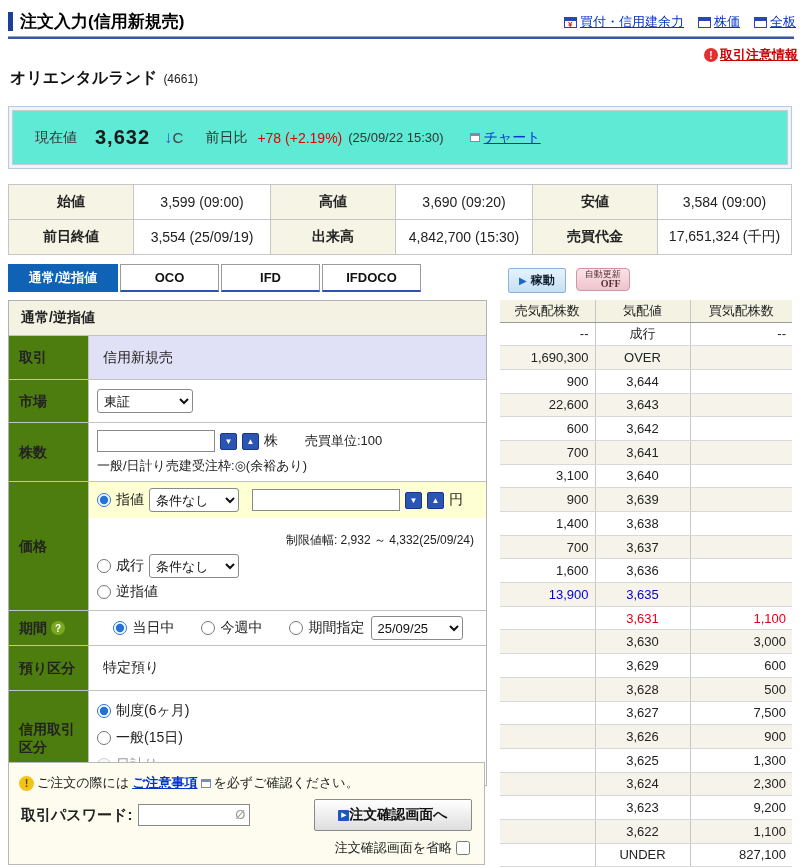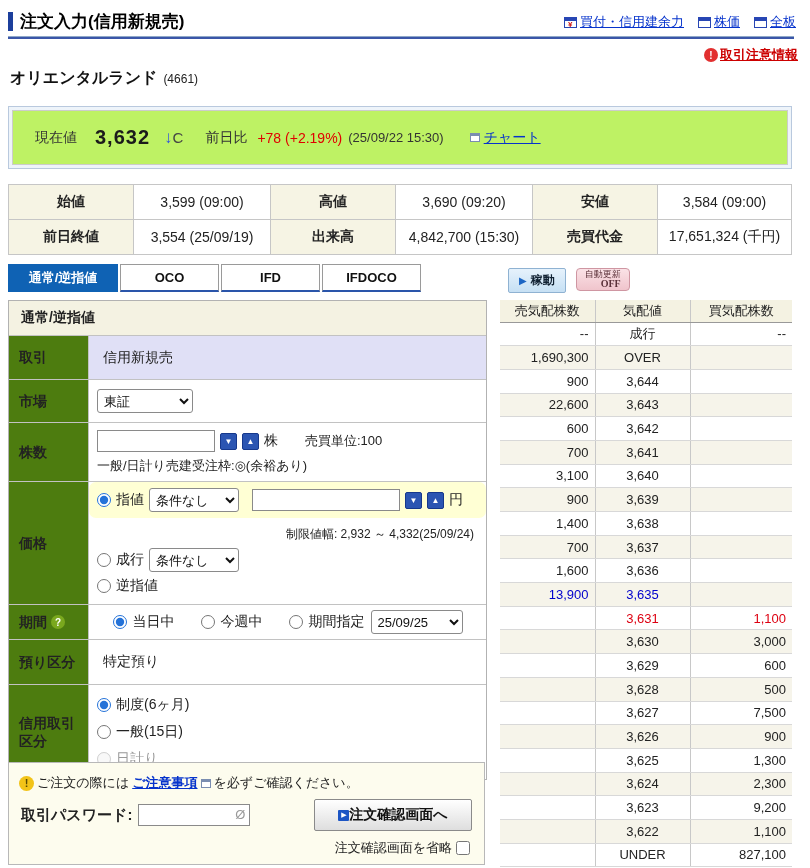--- a/index.html
+++ b/index.html
@@ -20,21 +20,21 @@
   .alert-red { display:inline-flex; width:14px; height:14px; border-radius:50%; background:#e23030; color:#fff; font-size:10px; font-weight:bold; align-items:center; justify-content:center; }
   .notice-link { color:#cc0000; font-size:13px; font-weight:bold; text-decoration:underline; cursor:pointer; }
 
   
   .stock-line { position:absolute; left:10px; top:68px; display:flex; align-items:baseline; gap:6px; }
   .stock-name { font-size:16px; font-weight:bold; color:#111; }
   .stock-code { font-size:12px; color:#222; }
 
   
   .quote-outer { position:absolute; left:8px; top:106px; width:784px; height:63px; border:1px solid #b9c9de; background:#eef4fa; }
-  .quote-inner { margin:3px; height:55px; border:1px solid #cccccc; background:#bef264; display:flex; align-items:center; padding-left:22px; }
+  .quote-inner { margin:3px; height:55px; border:1px solid #cccccc; background:#5eead4; display:flex; align-items:center; padding-left:22px; }
   .q-label { font-size:14px; color:#333; }
   .q-price { font-size:20px; font-weight:bold; color:#1b1b1b; margin-left:18px; letter-spacing:1px; }
   .q-dir { font-size:17px; color:#3355dd; margin-left:14px; }
   .q-flag { font-size:15px; color:#444; }
   .q-chg-label { font-size:14px; color:#333; margin-left:22px; }
   .q-chg { font-size:14px; color:#e00000; margin-left:10px; }
   .q-time { font-size:13px; color:#333; margin-left:6px; }
   .chart-link { display:flex; align-items:center; gap:4px; margin-left:26px; color:#0633cc; font-size:14px; text-decoration:underline; cursor:pointer; }
   .mini-win { display:inline-block; width:10px; height:9px; border:1px solid #7a8db0; border-top:3px solid #7a8db0; background:#fff; }
 
@@ -72,21 +72,21 @@
   .sel-cond { width:90px; }
   .sel-date { width:92px; }
   input[type="text"], input[type="password"] { height:22px; border:1px solid #8a8a8a; font-size:13px; padding:0 4px; background:#fff; }
   .qty-input { width:118px; }
   .price-input { width:148px; }
   .spin { display:inline-block; width:17px; height:17px; background:#2b55b2; border:1px solid #16388c; border-radius:2px; color:#fff; font-size:8px; line-height:16px; text-align:center; cursor:pointer; }
   .spin.down::before { content:"▼"; }
   .spin.up::before { content:"▲"; }
   .small-note { font-size:13px; color:#222; margin-top:4px; }
   .unit-note { font-size:13px; margin-left:22px; }
-  .yellow-band { background:#ffffd4; margin:-6px -8px 4px -8px; padding:6px 8px; display:flex; align-items:center; gap:5px;border-radius:7px; }
+  .yellow-band { background:#ffffd4; margin:-6px -8px 10px -8px; padding:6px 8px; display:flex; align-items:center; gap:5px; }
   .range-note { font-size:12px; color:#222; text-align:right; padding:4px 4px 2px 0; }
   input[type="radio"], input[type="checkbox"] { accent-color:#2472d8; width:14px; height:14px; cursor:pointer; }
   .radio-label { font-size:14px; color:#222; cursor:pointer; }
   .radio-label.dim { color:#999; }
   .row-period .fvalue { flex-direction:row; align-items:center; gap:6px; }
   .help-icon { display:inline-flex; width:14px; height:14px; border-radius:50%; background:#7aa81e; color:#fff; font-size:10px; font-weight:bold; align-items:center; justify-content:center; margin-left:4px; }
   .row-margin .fvalue { gap:3px; padding:8px; }
   .gap18 { width:14px; }
 
   

